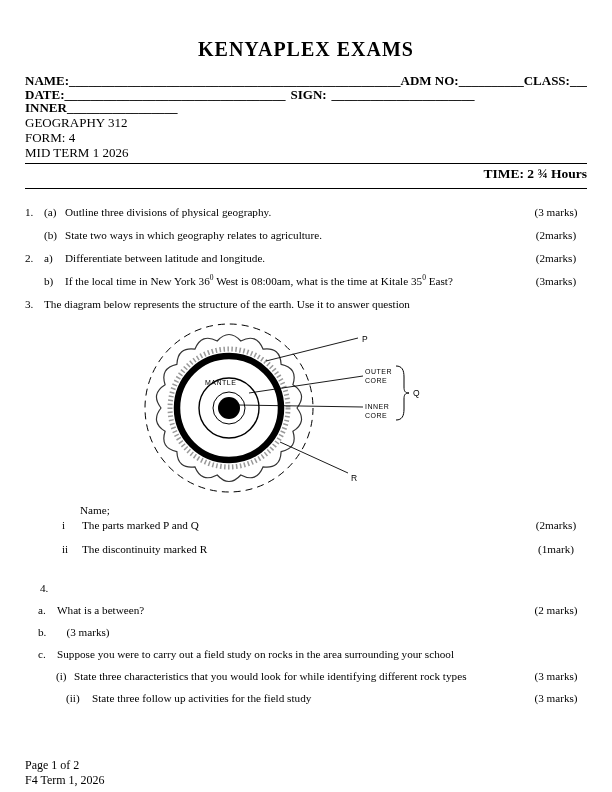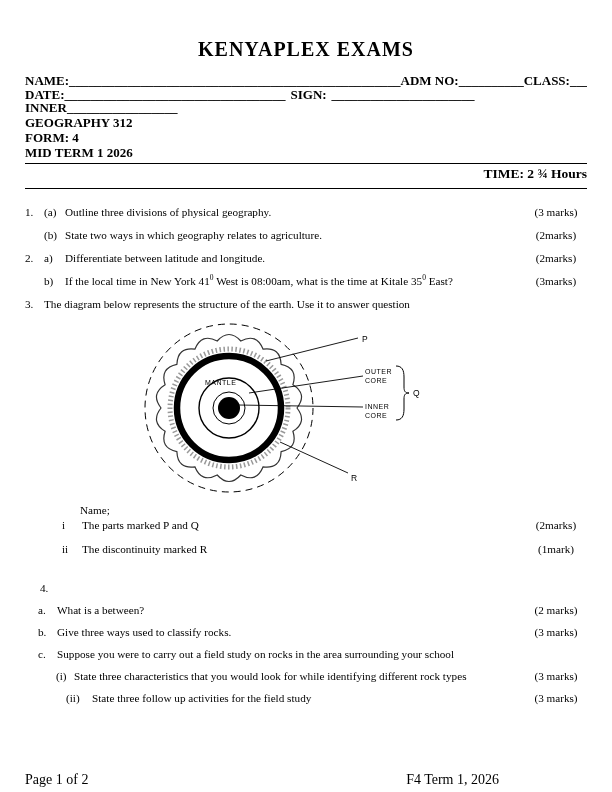--- a/index.html
+++ b/index.html
@@ -2,21 +2,21 @@
 <html><head>
 <meta charset="utf-8">
 <style>
   html,body{margin:0;padding:0;background:#ffffff;}
   .page{width:612px;height:792px;margin:12px auto;background:#fff;position:relative;
         box-sizing:border-box;padding:26px 25px 0 25px;color:#000;
         font-family:"Liberation Serif",serif;border-bottom:3px solid #000;overflow:hidden;}
   .title{font-size:20px;font-weight:700;text-align:center;letter-spacing:1px;margin:0 0 13px 0;}
   .hline{font-size:13px;font-weight:700;line-height:13.5px;white-space:nowrap;overflow:hidden;}
   .sp{margin-left:5px;}
-  .subj{font-size:13px;font-weight:700;line-height:15px;}
+  .subj{font-size:13px;font-weight:400;line-height:15px;}
   .rule{border-top:1.5px solid #000;height:0;margin-top:3px;}
   .time-row{text-align:right;font-size:13.5px;font-weight:700;padding:2px 0 3px 0;}
   .qs{margin-top:17px;font-size:11.2px;line-height:13px;}
   .qrow{display:flex;margin-bottom:10px;}
   .qnum{flex:none;width:19px;}
   .qsub{flex:none;width:21px;}
   .qtext{flex:1;padding-right:6px;}
   .qmarks{flex:none;width:62px;text-align:center;}
   .cont{padding-left:19px;}
   .sub3{padding-left:37px;}
@@ -31,21 +31,21 @@
   .row-i{margin-bottom:11px;}
   .row-ii{margin-bottom:26px;}
   .q4head{padding-left:15px;margin-bottom:9px;}
   .q4row{margin-bottom:9px;}
   sup{font-size:7.5px;line-height:0;vertical-align:super;}
   .diagram{margin:5px 0 0 79px;}
   svg text{font-family:"Liberation Sans",sans-serif;font-size:7px;letter-spacing:0.5px;fill:#000;}
   svg text.big{font-size:8.5px;letter-spacing:0;}
   .lead{stroke:#000;stroke-width:0.9;}
   .footer{position:absolute;left:25px;right:25px;bottom:13px;display:flex;
-          justify-content:space-between;font-size:14px;}
+          justify-content:space-between;font-size:12px;flex-direction:column;}
   .footer-right{margin-right:88px;}
 </style>
 </head>
 <body>
 
 <div class="page">
 
   <div class="title">KENYAPLEX EXAMS</div>
 
   <div class="hline">
@@ -83,21 +83,21 @@
     </div>
 
     <div class="qrow">
       <span class="qnum">2.</span>
       <span class="qsub">a)</span>
       <span class="qtext">Differentiate between latitude and longitude.</span>
       <span class="qmarks">(2marks)</span>
     </div>
     <div class="qrow cont">
       <span class="qsub">b)</span>
-      <span class="qtext"><span>If the local time in New York 41</span><sup>0</sup><span> West is 08:00am, what is the time at Kitale 35</span><sup>0</sup><span> East?</span></span>
+      <span class="qtext"><span>If the local time in New York 36</span><sup>0</sup><span> West is 08:00am, what is the time at Kitale 35</span><sup>0</sup><span> East?</span></span>
       <span class="qmarks">(3marks)</span>
     </div>
 
     <div class="qrow">
       <span class="qnum">3.</span>
       <span class="qtext">The diagram below represents the structure of the earth. Use it to answer question</span>
     </div>
 
     <div class="diagram">
       <svg width="330" height="178" viewBox="0 0 330 178">
@@ -143,21 +143,20 @@
     <div class="qrow q4head">
       <span>4.</span>
     </div>
     <div class="qrow q4p q4row">
       <span class="qsub4">a.</span>
       <span class="qtext">What is a between?</span>
       <span class="qmarks">(2 marks)</span>
     </div>
     <div class="qrow q4p q4row">
       <span class="qsub4">b.</span>
-      <span class="qtext">Give three ways used to classify rocks.</span>
       <span class="qmarks">(3 marks)</span>
     </div>
     <div class="qrow q4p q4row">
       <span class="qsub4">c.</span>
       <span class="qtext">Suppose you were to carry out a field study on rocks in the area surrounding your school</span>
     </div>
     <div class="qrow ci q4row">
       <span class="qsubci">(i)</span>
       <span class="qtext">State three characteristics that you would look for while identifying different rock types</span>
       <span class="qmarks">(3 marks)</span>

